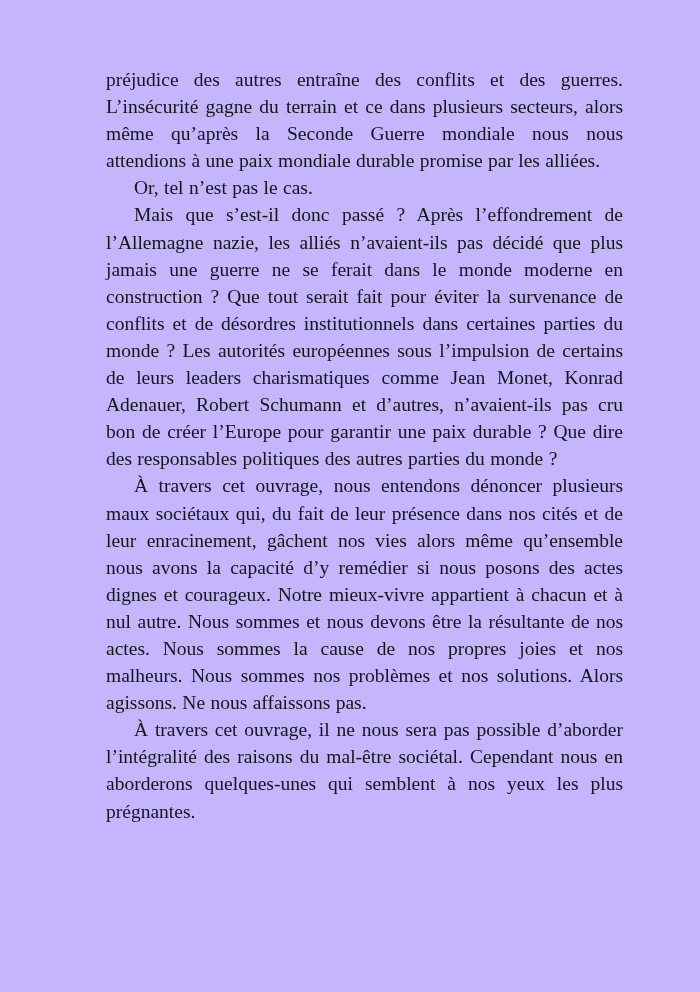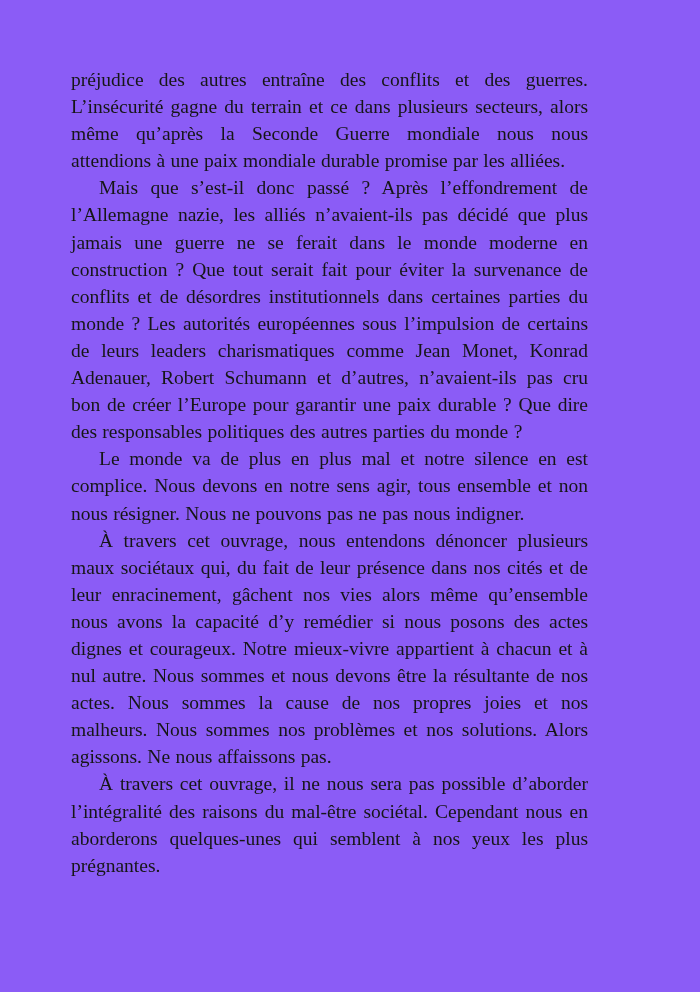--- a/index.html
+++ b/index.html
@@ -10,22 +10,22 @@
   body {
     width: 700px;
     height: 992px;
     font-family: "Liberation Serif", "DejaVu Serif", serif;
     overflow: hidden;
   }
   .page {
     box-sizing: border-box;
     width: 700px;
     height: 992px;
-    padding: 66px 66px 0 71px;
-    background: #8b5cf6;
+    padding: 66px 66px 0 106px;
+    background: #c4b5fd;
   }
   .text-block {
     width: 517px;
   }
   .para {
     margin: 0;
     padding: 0;
     font-size: 19.5px;
     line-height: 27.1px;
     text-align: justify;
@@ -35,18 +35,18 @@
   .para.indent {
     text-indent: 28px;
   }
 </style>
 </head>
 <body>
 
 <div class="page">
   <div class="text-block">
       <p class="para">préjudice des autres entraîne des conflits et des guerres. L’insécurité gagne du terrain et ce dans plusieurs secteurs, alors même qu’après la Seconde Guerre mondiale nous nous attendions à une paix mondiale durable promise par les alliées.</p>
+      <p class="para indent">Or, tel n’est pas le cas.</p>
       <p class="para indent">Mais que s’est-il donc passé&nbsp;? Après l’effondrement de l’Allemagne nazie, les alliés n’avaient-ils pas décidé que plus jamais une guerre ne se ferait dans le monde moderne en construction&nbsp;? Que tout serait fait pour éviter la survenance de conflits et de désordres institutionnels dans certaines parties du monde&nbsp;? Les autorités européennes sous l’impulsion de certains de leurs leaders charismatiques comme Jean Monet, Konrad Adenauer, Robert Schumann et d’autres, n’avaient-ils pas cru bon de créer l’Europe pour garantir une paix durable&nbsp;? Que dire des responsables politiques des autres parties du monde&nbsp;?</p>
-      <p class="para indent">Le monde va de plus en plus mal et notre silence en est complice. Nous devons en notre sens agir, tous ensemble et non nous résigner. Nous ne pouvons pas ne pas nous indigner.</p>
       <p class="para indent">À travers cet ouvrage, nous entendons dénoncer plusieurs maux sociétaux qui, du fait de leur présence dans nos cités et de leur enracinement, gâchent nos vies alors même qu’ensemble nous avons la capacité d’y remédier si nous posons des actes dignes et courageux. Notre mieux-vivre appartient à chacun et à nul autre. Nous sommes et nous devons être la résultante de nos actes. Nous sommes la cause de nos propres joies et nos malheurs. Nous sommes nos problèmes et nos solutions. Alors agissons. Ne nous affaissons pas.</p>
       <p class="para indent">À travers cet ouvrage, il ne nous sera pas possible d’aborder l’intégralité des raisons du mal-être sociétal. Cependant nous en aborderons quelques-unes qui semblent à nos yeux les plus prégnantes.</p>
     </div>
 </div>
 
 </body></html>

